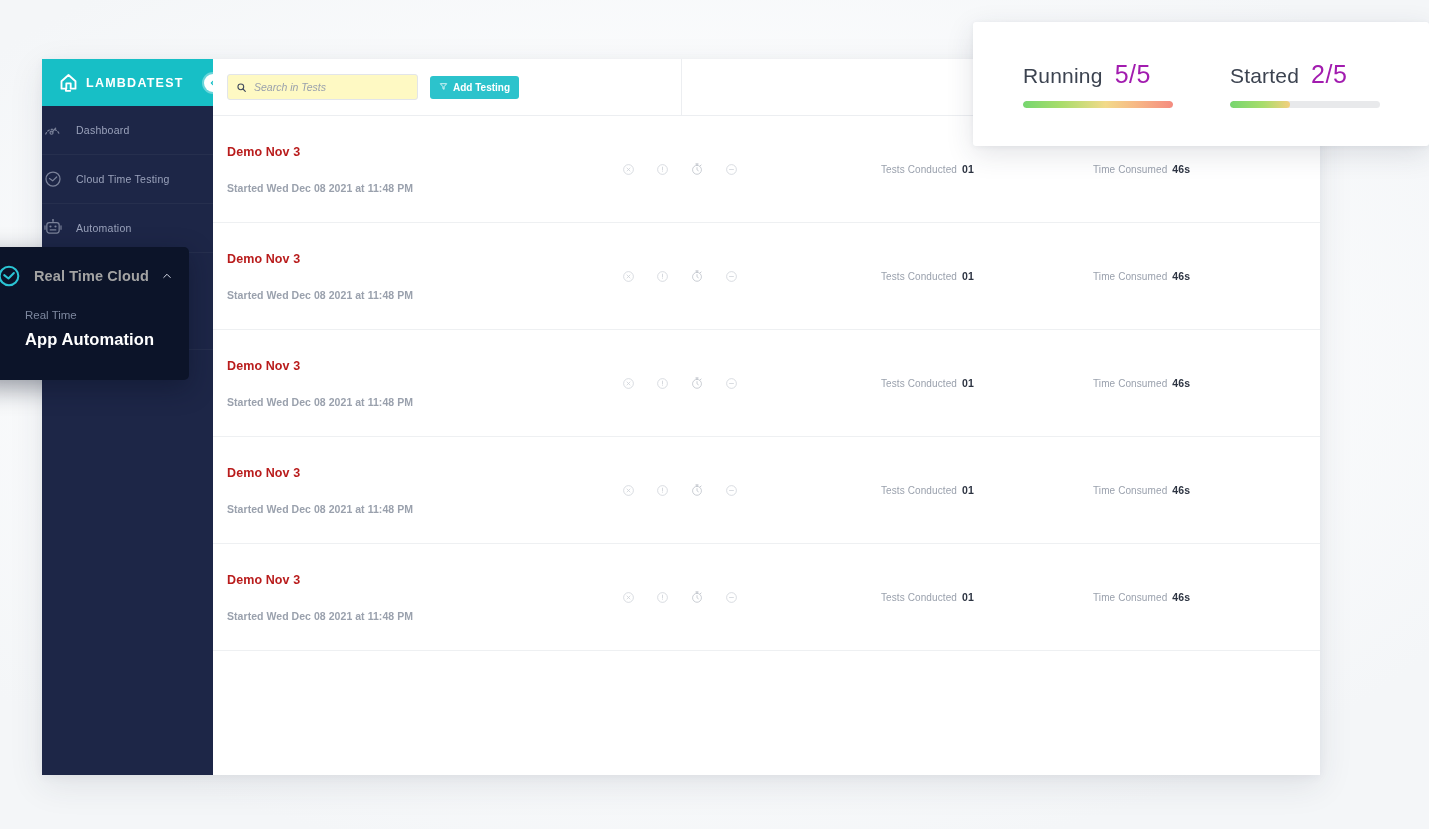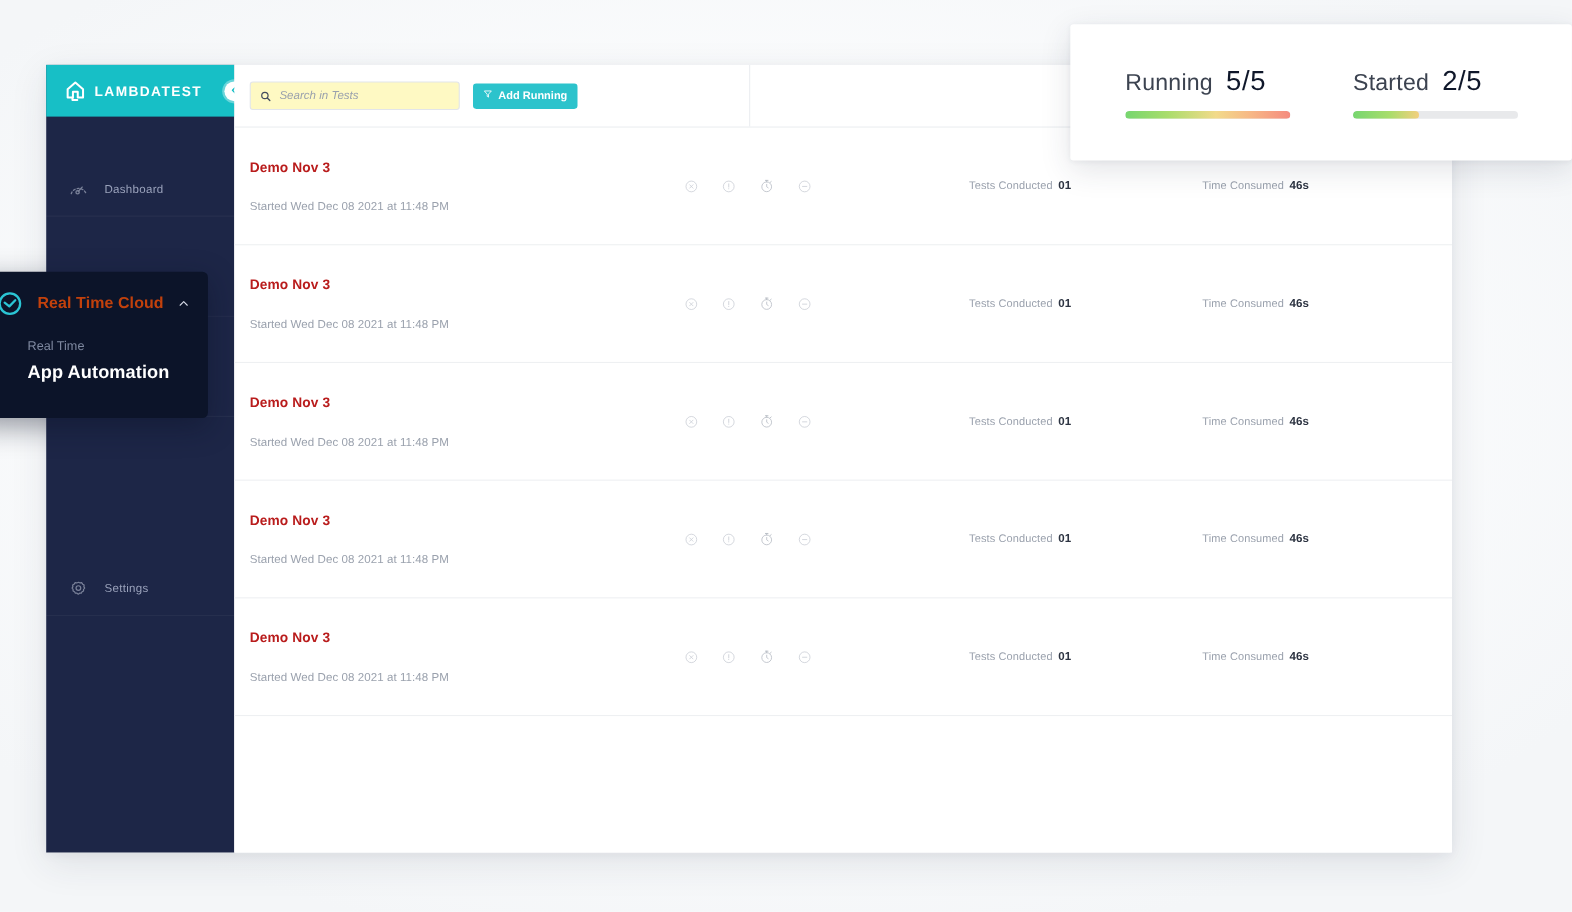--- a/index.html
+++ b/index.html
@@ -37,21 +37,20 @@
   
   #sidebar {
     position: absolute;
     left: 0;
     top: 0;
     width: 171px;
     height: 716px;
     background: #1d2647;
     display: flex;
     flex-direction: column;
-    gap: 42px;
   }
 
   #brand-bar {
     height: 47px;
     background: #17bfc6;
     display: flex;
     align-items: center;
     padding-left: 16px;
     position: relative;
     flex: 0 0 auto;
@@ -79,21 +78,20 @@
     align-items: center;
     justify-content: center;
     box-shadow: 0 0 0 2px rgba(255,255,255,0.35);
     cursor: pointer;
   }
 
   .nav-item {
     height: 49px;
     display: flex;
     align-items: center;
-    padding-left: 19px;
     border-bottom: 1px solid rgba(255,255,255,0.045);
     cursor: pointer;
     flex: 0 0 auto;
   }
   .nav-icon {
     width: 21px;
     height: 21px;
     flex: 0 0 auto;
     opacity: 0.52;
     display: flex;
@@ -126,21 +124,21 @@
   #flyout-head {
     display: flex;
     align-items: center;
     padding: 0 16px 0 20px;
     height: 32px;
     cursor: pointer;
   }
   #flyout-head-icon { width: 26px; height: 26px; flex: 0 0 auto; }
   #flyout-head-label {
     margin-left: 12px;
-    color: #c2410c;
+    color: #a3a3a3;
     font-size: 14.5px;
     font-weight: bold;
     letter-spacing: 0.1px;
     white-space: nowrap;
   }
   #flyout-chevron { margin-left: auto; display: flex; align-items: center; }
 
   .flyout-sub {
     padding-left: 49px;
     cursor: pointer;
@@ -243,20 +241,21 @@
     font-size: 12.5px;
     font-weight: bold;
     color: #b91c1c;
     letter-spacing: 0.1px;
   }
   .row-sub {
     font-size: 10.5px;
     color: #9aa1ad;
     margin-top: 23px;
     letter-spacing: 0.05px;
+    font-weight: bold;
   }
 
   .row-actions {
     flex: 0 0 auto;
     display: flex;
     align-items: center;
     gap: 21px;
     margin-left: 5px;
   }
   .action-icon { cursor: pointer; display: flex; align-items: center; }
@@ -294,21 +293,21 @@
   }
   .stat-block { width: 207px; flex: 0 0 auto; }
   .stat-head { display: flex; align-items: baseline; }
   .stat-label {
     font-size: 21px;
     color: #3c4350;
     letter-spacing: 0.2px;
   }
   .stat-count {
     font-size: 25px;
-    color: #0f172a;
+    color: #a21caf;
     margin-left: 12px;
     letter-spacing: 0.5px;
   }
   .bar-track {
     margin-top: 12px;
     width: 150px;
     height: 7px;
     border-radius: 4px;
     background: #e8e9eb;
     overflow: hidden;
@@ -414,21 +413,21 @@
           </span>
           <input id="search-input" type="text" placeholder="Search in Tests" style="">
         </div>
 
         <button id="add-filter-btn">
           <span>
             <svg viewBox="0 0 24 24" width="9" height="9" fill="none">
               <path d="M3.5 4.5 H20.5 L13.6 12.4 V19.5 L10.4 17.6 V12.4 Z" stroke="#ffffff" stroke-width="2.1" stroke-linejoin="round"></path>
             </svg>
           </span>
-          <span id="add-filter-label">Add Running</span>
+          <span id="add-filter-label">Add Testing</span>
         </button>
 
         <div id="toolbar-divider"></div>
       </div>
 
       <div id="test-list">
           <div class="test-row">
             <div class="row-info">
               <div class="row-title">Demo Nov 3</div>
               <div class="row-sub">Started Wed Dec 08 2021 at 11:48 PM</div>

